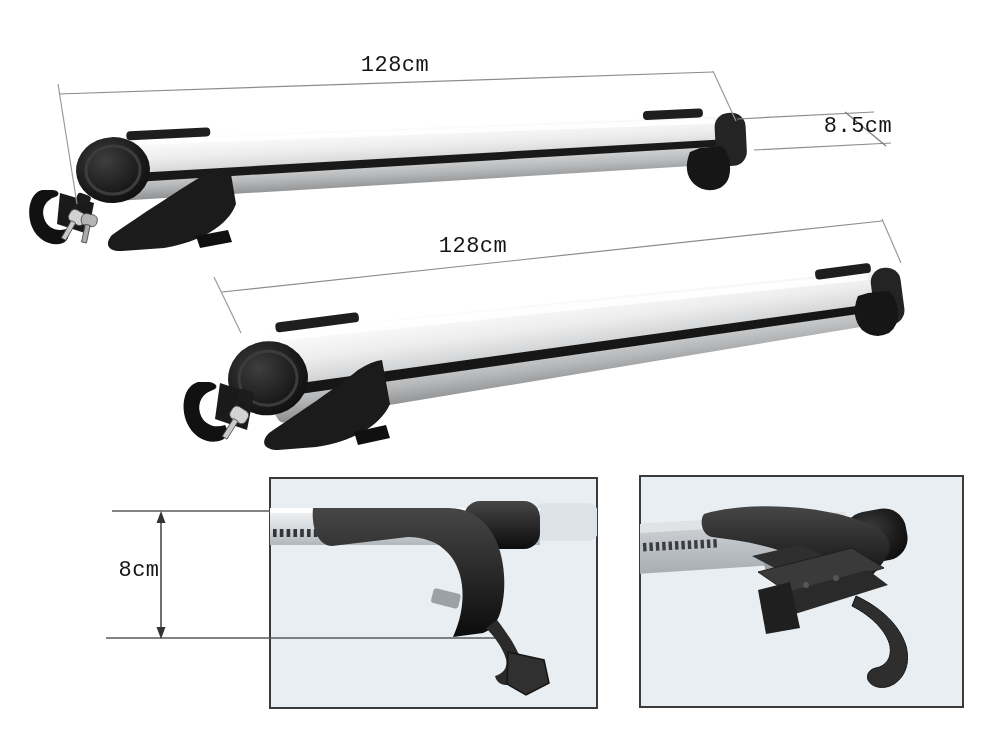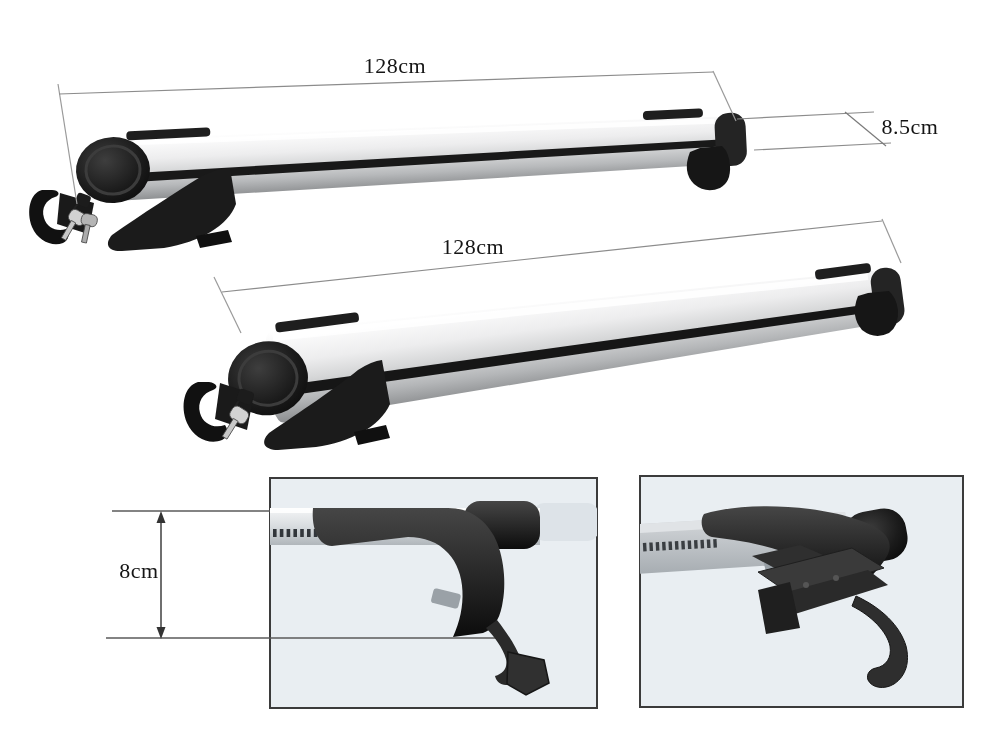--- a/index.html
+++ b/index.html
@@ -1,26 +1,26 @@
 <!DOCTYPE html>
 <html><head>
 <meta charset="utf-8">
 <style>
   html,body{margin:0;padding:0;background:#ffffff;}
   .stage{
     position:relative;width:1000px;height:750px;background:#ffffff;
-    overflow:hidden;font-family:Liberation Serif, serif;
+    overflow:hidden;font-family:Liberation Mono, monospace;
   }
   .stage svg{position:absolute;left:0;top:0;}
   .dim-label{
     position:absolute;font-size:22px;line-height:26px;color:#151515;
     text-align:center;white-space:nowrap;letter-spacing:0.5px;
   }
   .lbl-top{left:355px;top:53px;width:80px;}
-  .lbl-85{left:872px;top:114px;width:76px;}
+  .lbl-85{left:820px;top:114px;width:76px;}
   .lbl-mid{left:433px;top:234px;width:80px;}
   .lbl-8{left:109px;top:558px;width:60px;}
 </style>
 </head>
 <body>
 
 <div class="stage">
 
 <svg width="1000" height="750" viewBox="0 0 1000 750">
   <defs>

